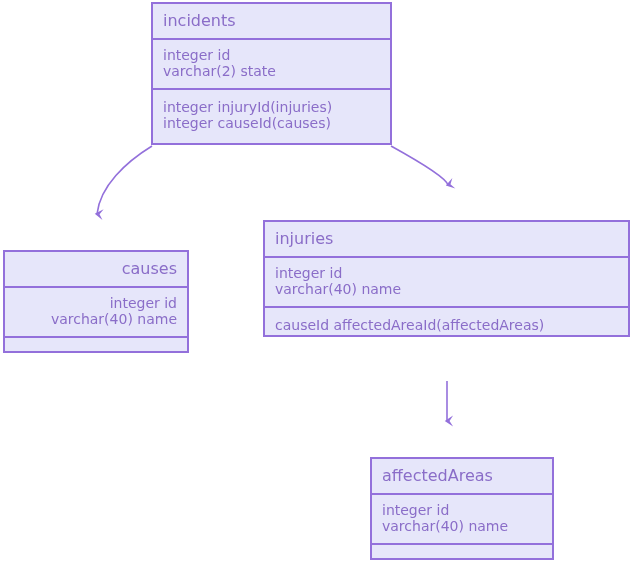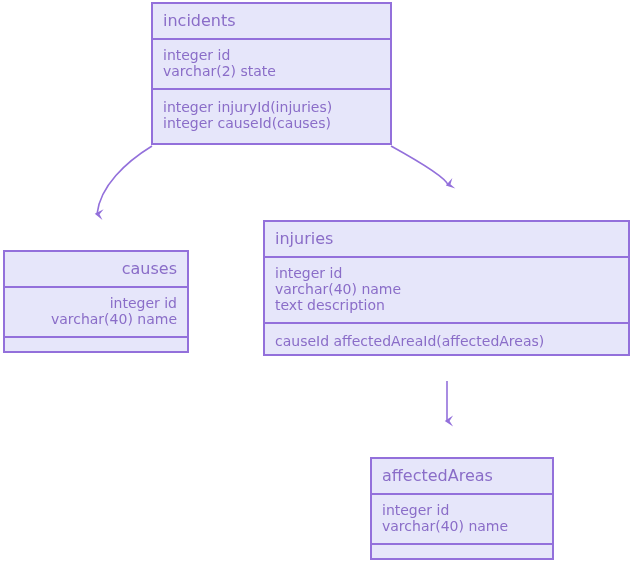--- a/index.html
+++ b/index.html
@@ -99,27 +99,26 @@
     <div class="entity-title">causes</div>
     <div class="entity-sep"></div>
     <div class="entity-attrs">
       <div class="attr-line">integer id</div>
       <div class="attr-line">varchar(40) name</div>
     </div>
     <div class="entity-sep"></div>
     <div class="entity-attrs empty"></div>
   </div>
 
-  <div class="entity" style="left:263px; top:220px; width:367px; height:136px;">
+  <div class="entity" style="left:263px; top:220px; width:367px; height:117px;">
     <div class="entity-title">injuries</div>
     <div class="entity-sep"></div>
     <div class="entity-attrs">
       <div class="attr-line">integer id</div>
       <div class="attr-line">varchar(40) name</div>
-      <div class="attr-line">text description</div>
     </div>
     <div class="entity-sep"></div>
     <div class="entity-attrs keys">
       <div class="attr-line">causeId affectedAreaId(affectedAreas)</div>
     </div>
   </div>
 
   <div class="entity" style="left:370px; top:457px; width:184px; height:103px;">
     <div class="entity-title">affectedAreas</div>
     <div class="entity-sep"></div>

